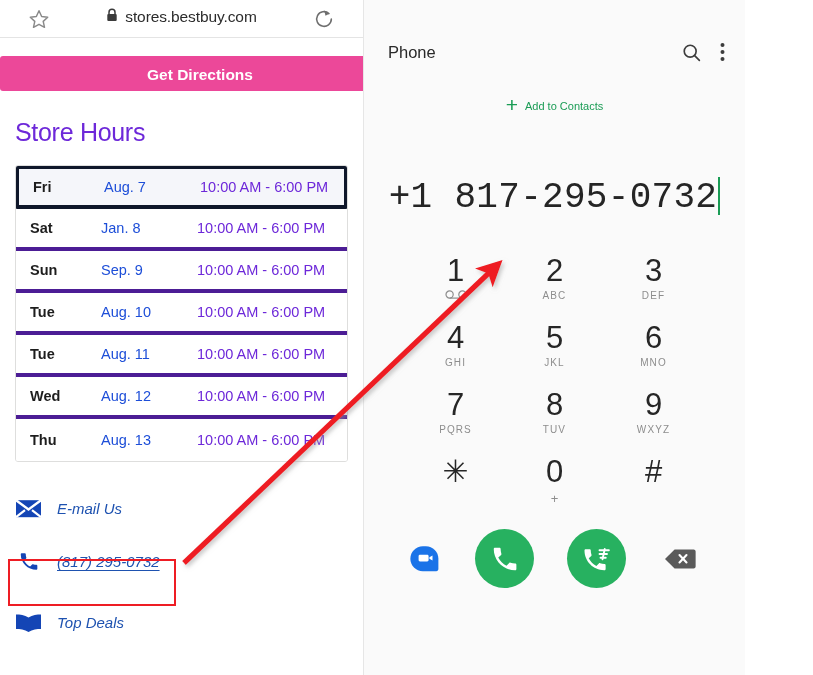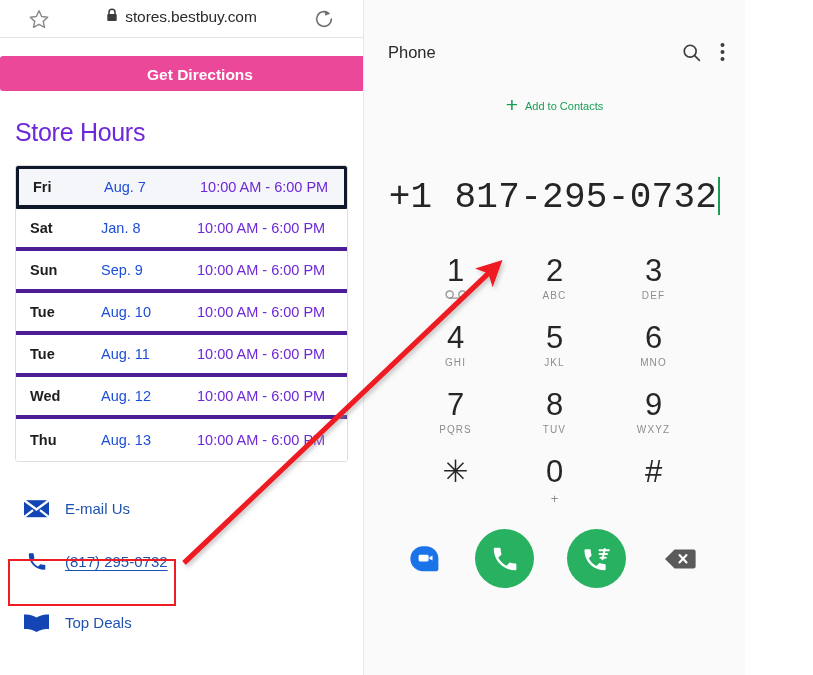--- a/index.html
+++ b/index.html
@@ -126,23 +126,24 @@
     width: 96px;
     font-size: 14.5px;
     color: #1d4ed8;
   }
   .cell-hours {
     font-size: 14.5px;
     color: #6d28d9;
   }
 
   .link-list {
-    margin: 25px 0 0 8px;
+    margin: 25px 0 0 0;
     padding: 0 0 0 15px;
     list-style: none;
+    font-style: italic;
   }
   .link-item {
     display: flex;
     align-items: center;
     height: 43px;
     gap: 15px;
     position: relative;
   }
   .link-item .licon {
     width: 27px;

